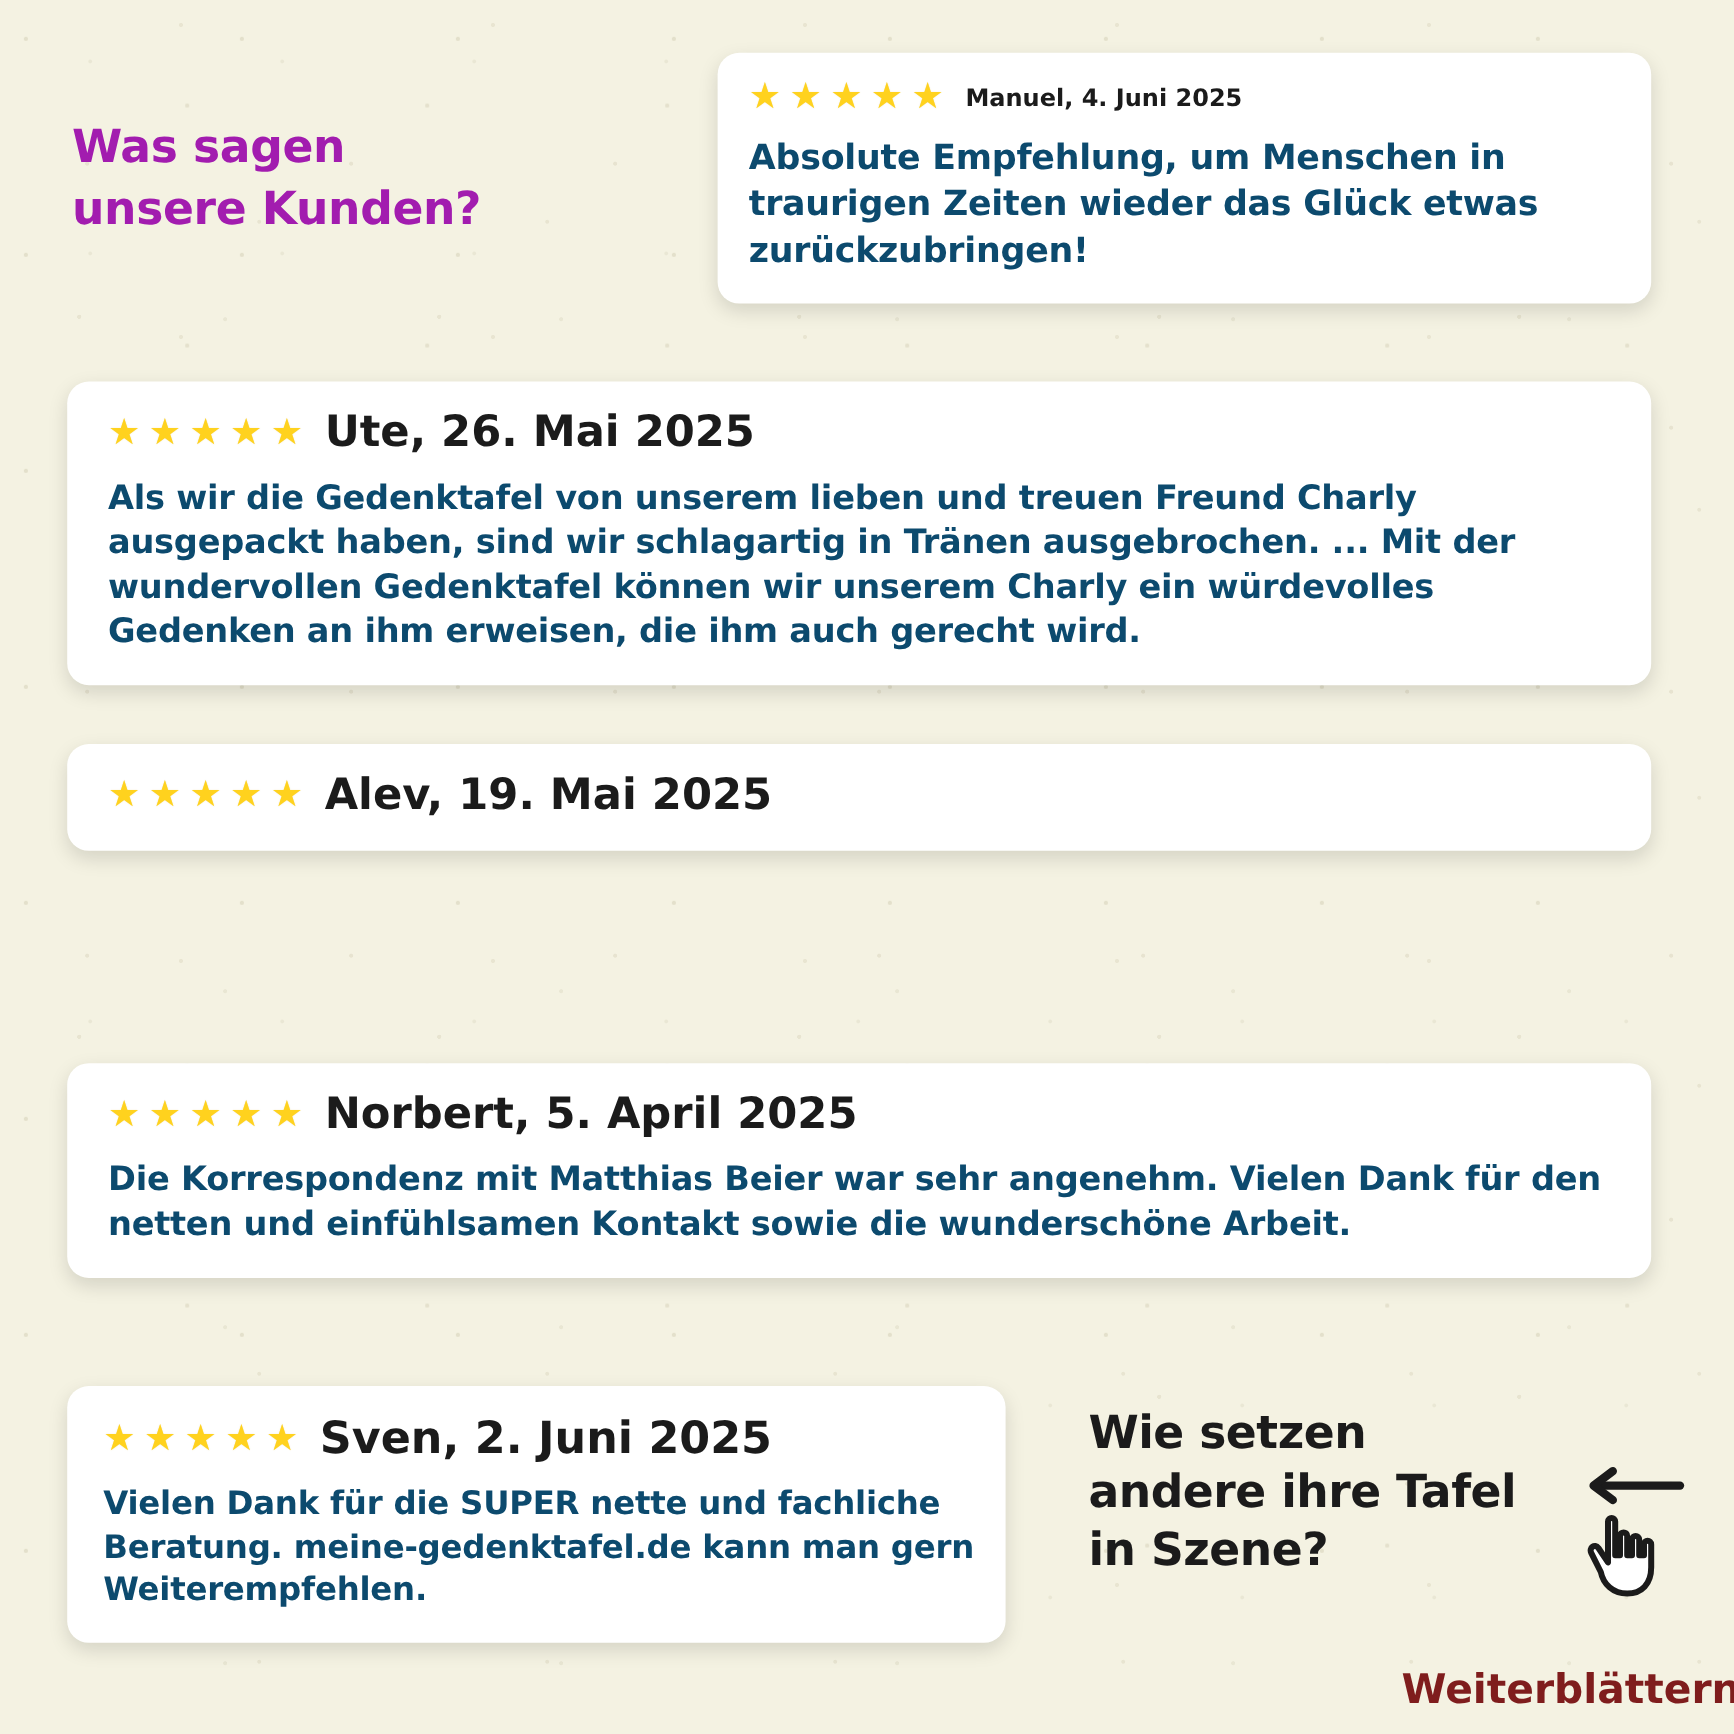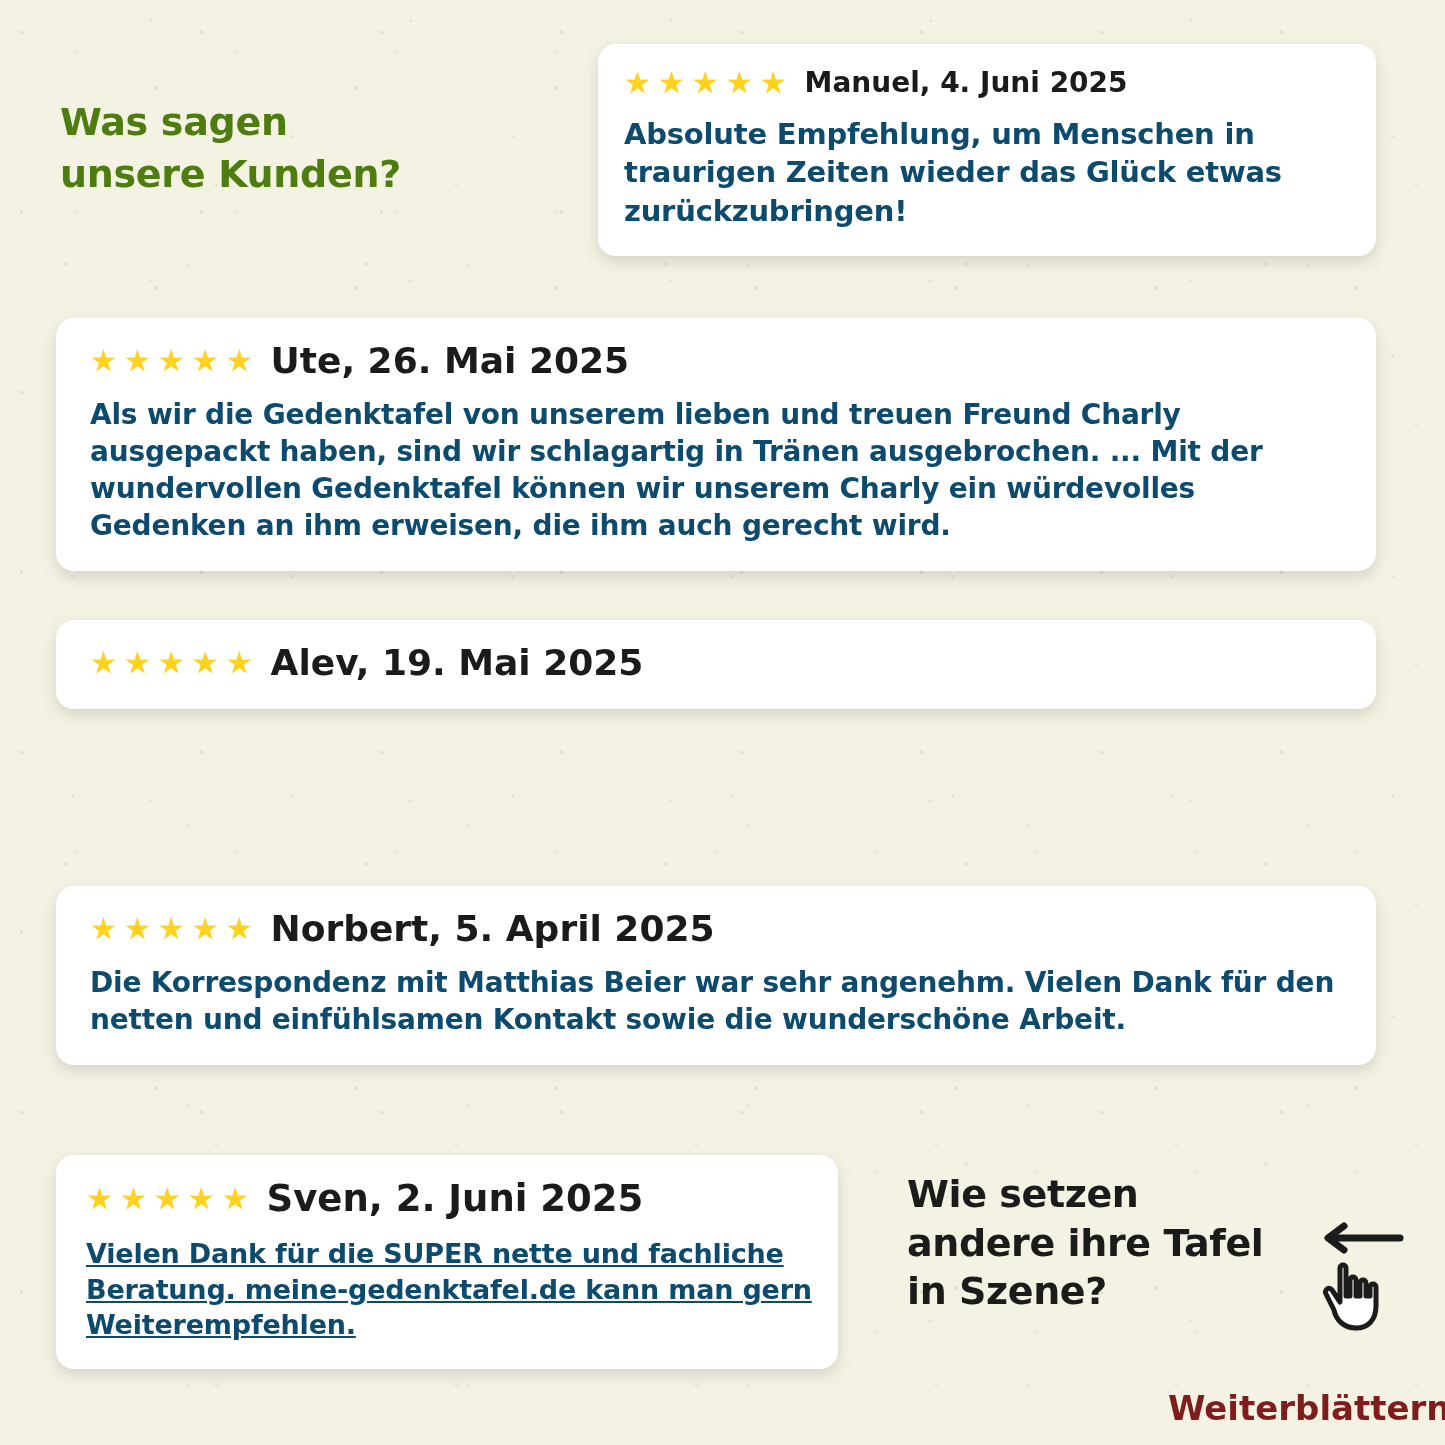--- a/index.html
+++ b/index.html
@@ -35,21 +35,21 @@
     inset: 0;
   }
 
   .heading {
     position: absolute;
     left: 60px;
     top: 96px;
     font-size: 38px;
     font-weight: 700;
     line-height: 1.38;
-    color: #4d7c0f;
+    color: #a21caf;
     letter-spacing: -0.3px;
     white-space: pre-line;
   }
 
   .card {
     position: absolute;
     background: #ffffff;
     border-radius: 18px;
     box-shadow: 0 6px 16px rgba(0,0,0,0.13);
     box-sizing: border-box;
@@ -84,37 +84,37 @@
     line-height: 1.32;
     color: #0c4a6e;
     margin-top: 16px;
     letter-spacing: -0.2px;
   }
 
   
   #card-manuel {
     left: 598px; top: 44px; width: 778px; padding: 22px 26px 26px 26px;
   }
-  #card-manuel .meta { font-size: 28px; text-align: center; }
+  #card-manuel .meta { font-size: 20px; text-align: center; }
   #card-manuel .body-text { font-size: 29px; }
 
   #card-ute {
     left: 56px; top: 318px; width: 1320px; padding: 22px 30px 26px 34px;
   }
   #card-alev {
     left: 56px; top: 620px; width: 1320px; padding: 22px 30px 26px 34px;
   }
   #card-norbert {
     left: 56px; top: 886px; width: 1320px; padding: 22px 30px 26px 34px;
   }
   #card-sven {
     left: 56px; top: 1155px; width: 782px; padding: 22px 26px 26px 30px;
   }
   #card-sven .meta { font-size: 37px; }
-  #card-sven .body-text { font-size: 27px; text-decoration: underline; }
+  #card-sven .body-text { font-size: 27px; }
 
   .promo {
     position: absolute;
     left: 884px;
     top: 1170px;
     width: 420px;
     font-size: 38px;
     font-weight: 700;
     line-height: 1.28;
     color: #1b1b1b;

